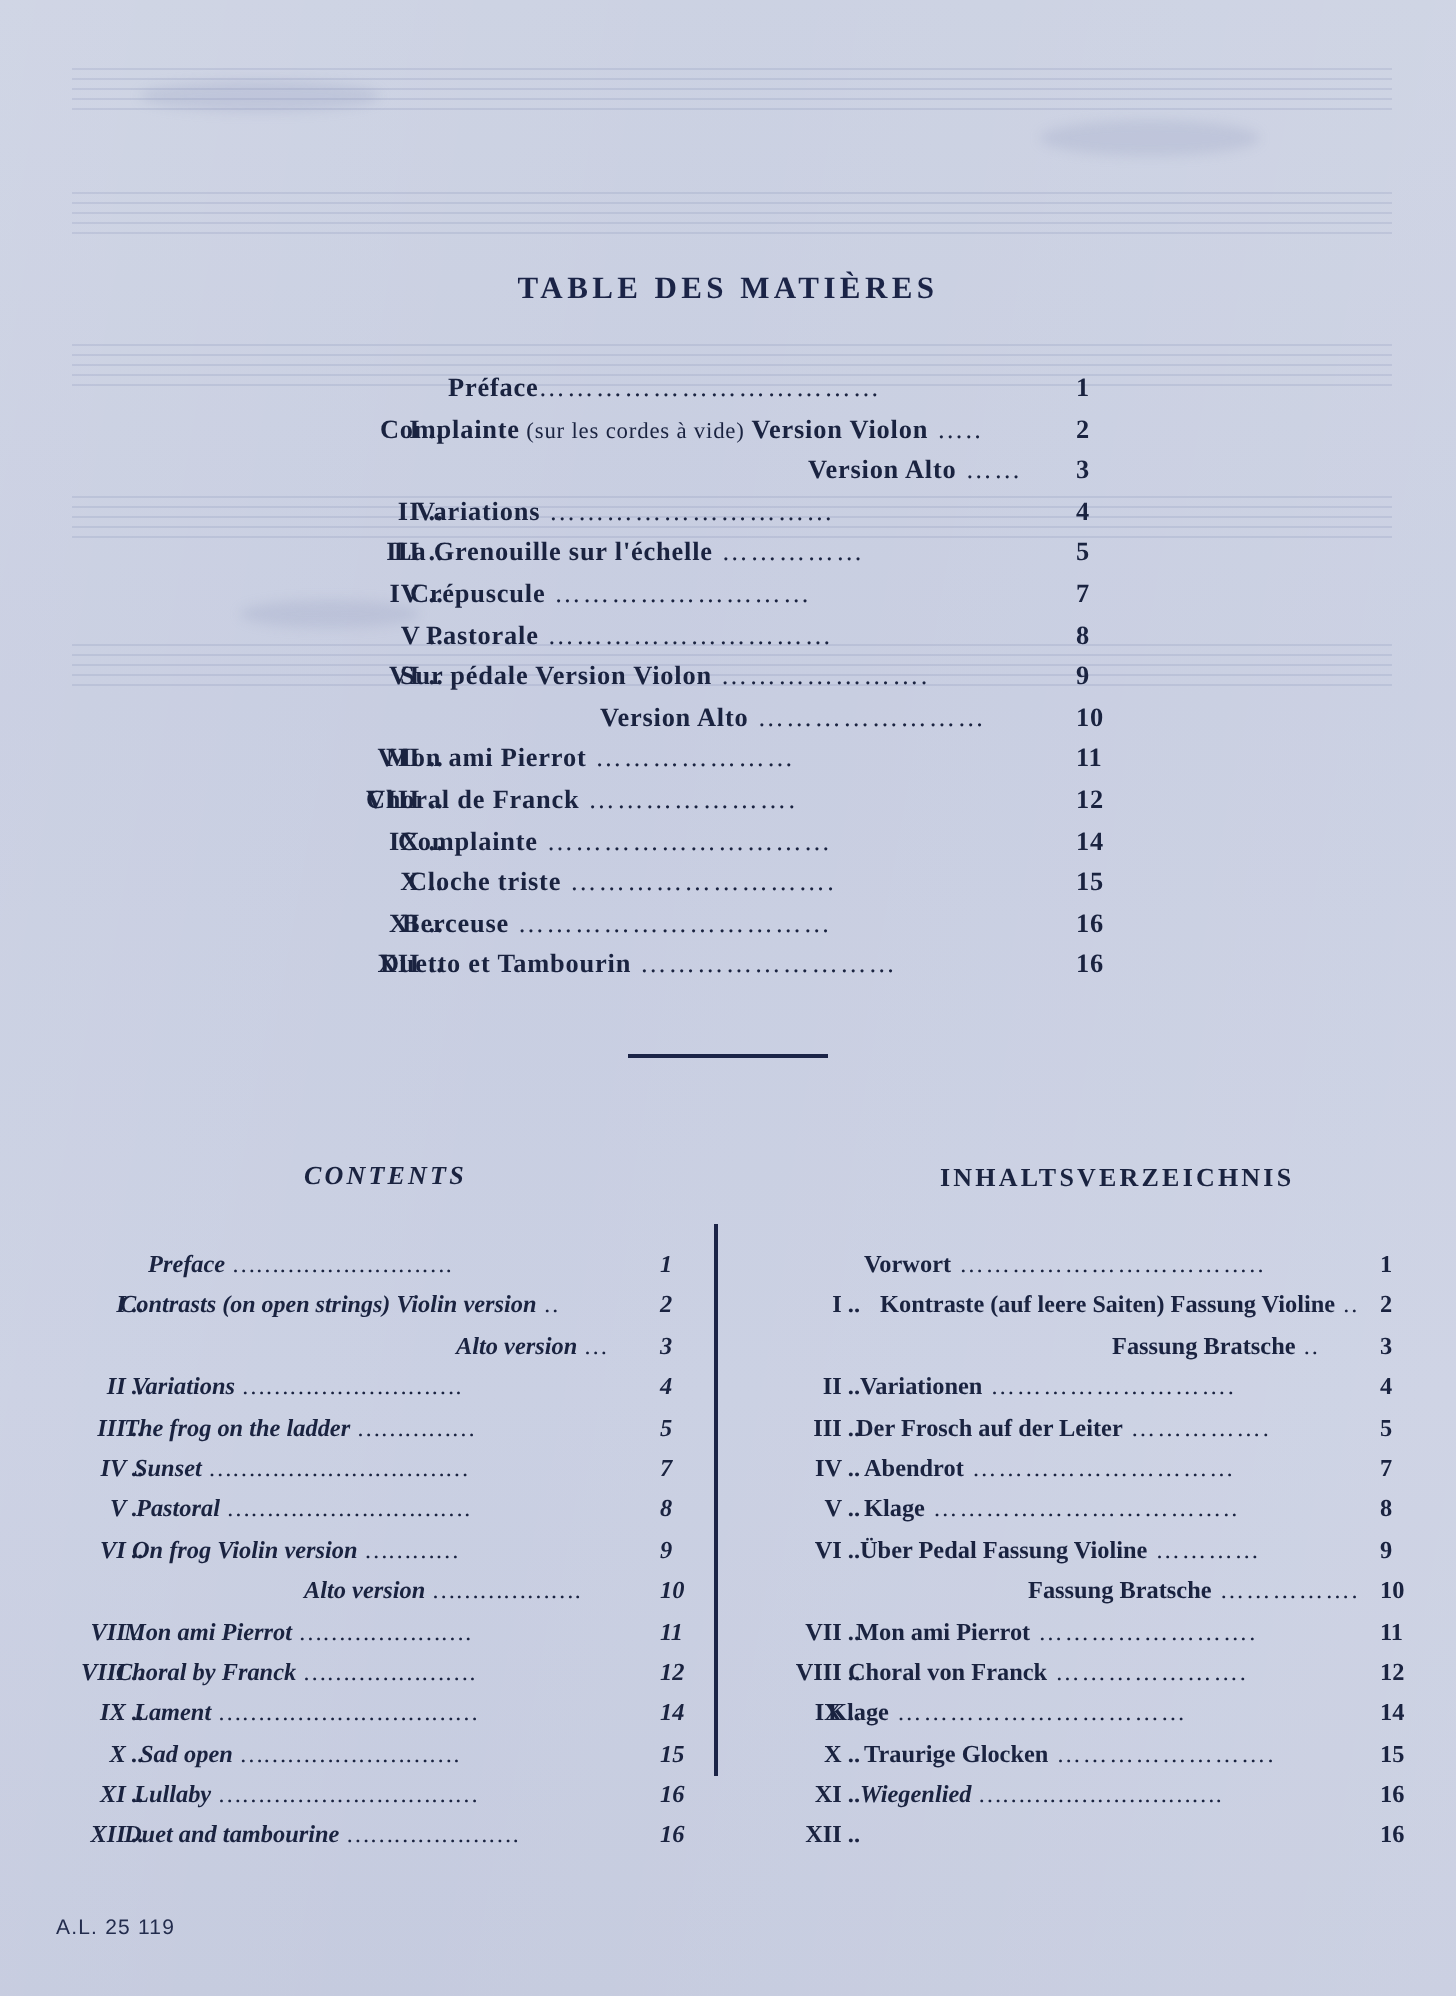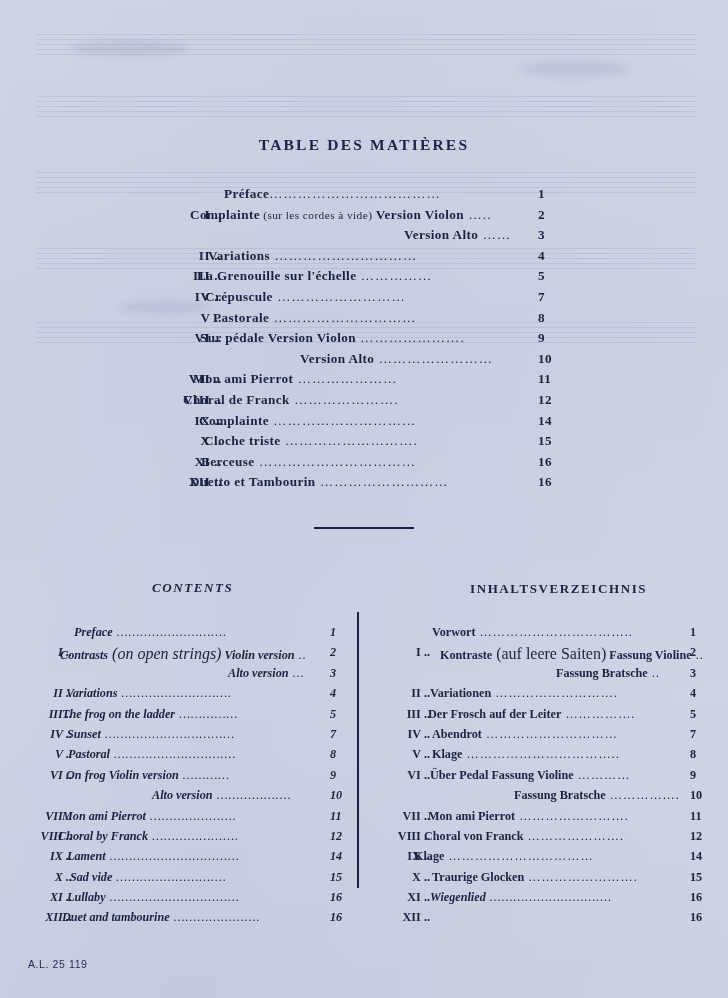--- a/index.html
+++ b/index.html
@@ -157,22 +157,22 @@
   }
   .en .sub-num { right: 278px; }
   .de .sub-num { right: 286px; }
   .sub-label {
     position: absolute;
     font-weight: 600;
   }
   .en .sub-label { left: 74px; }
   .de .sub-label { left: 66px; }
   .sub-label .sub {
-    font-weight: 400;
-    font-size: 16px;
+    font-weight: 700;
+    font-size: 12px;
   }
   .sub-dots { letter-spacing: 1px; font-weight: 400; }
   .sub-page {
     position: absolute;
     font-weight: 700;
   }
   .en .sub-page { left: 330px; }
   .de .sub-page { left: 324px; }
 
   .plate {
@@ -374,21 +374,21 @@
         <span class="sub-label" style="left: 58px;"><span class="plain">Choral by Franck</span><span class="sub-dots"> ………………….</span></span>
         <span class="sub-page">12</span>
       </div>
       <div class="sub-row">
         <span class="sub-num">IX ..</span>
         <span class="sub-label" style="left: 67px;"><span class="plain">Lament</span><span class="sub-dots"> ……………………………</span></span>
         <span class="sub-page">14</span>
       </div>
       <div class="sub-row">
         <span class="sub-num">X ..</span>
-        <span class="sub-label" style="left: 70px;"><span class="plain">Sad vide</span><span class="sub-dots"> ……………………….</span></span>
+        <span class="sub-label" style="left: 70px;"><span class="plain">Sad open</span><span class="sub-dots"> ……………………….</span></span>
         <span class="sub-page">15</span>
       </div>
       <div class="sub-row">
         <span class="sub-num">XI ..</span>
         <span class="sub-label" style="left: 67px;"><span class="plain">Lullaby</span><span class="sub-dots"> ……………………………</span></span>
         <span class="sub-page">16</span>
       </div>
       <div class="sub-row">
         <span class="sub-num">XII ..</span>
         <span class="sub-label" style="left: 62px;"><span class="plain">Duet and tambourine</span><span class="sub-dots"> ………………….</span></span>

